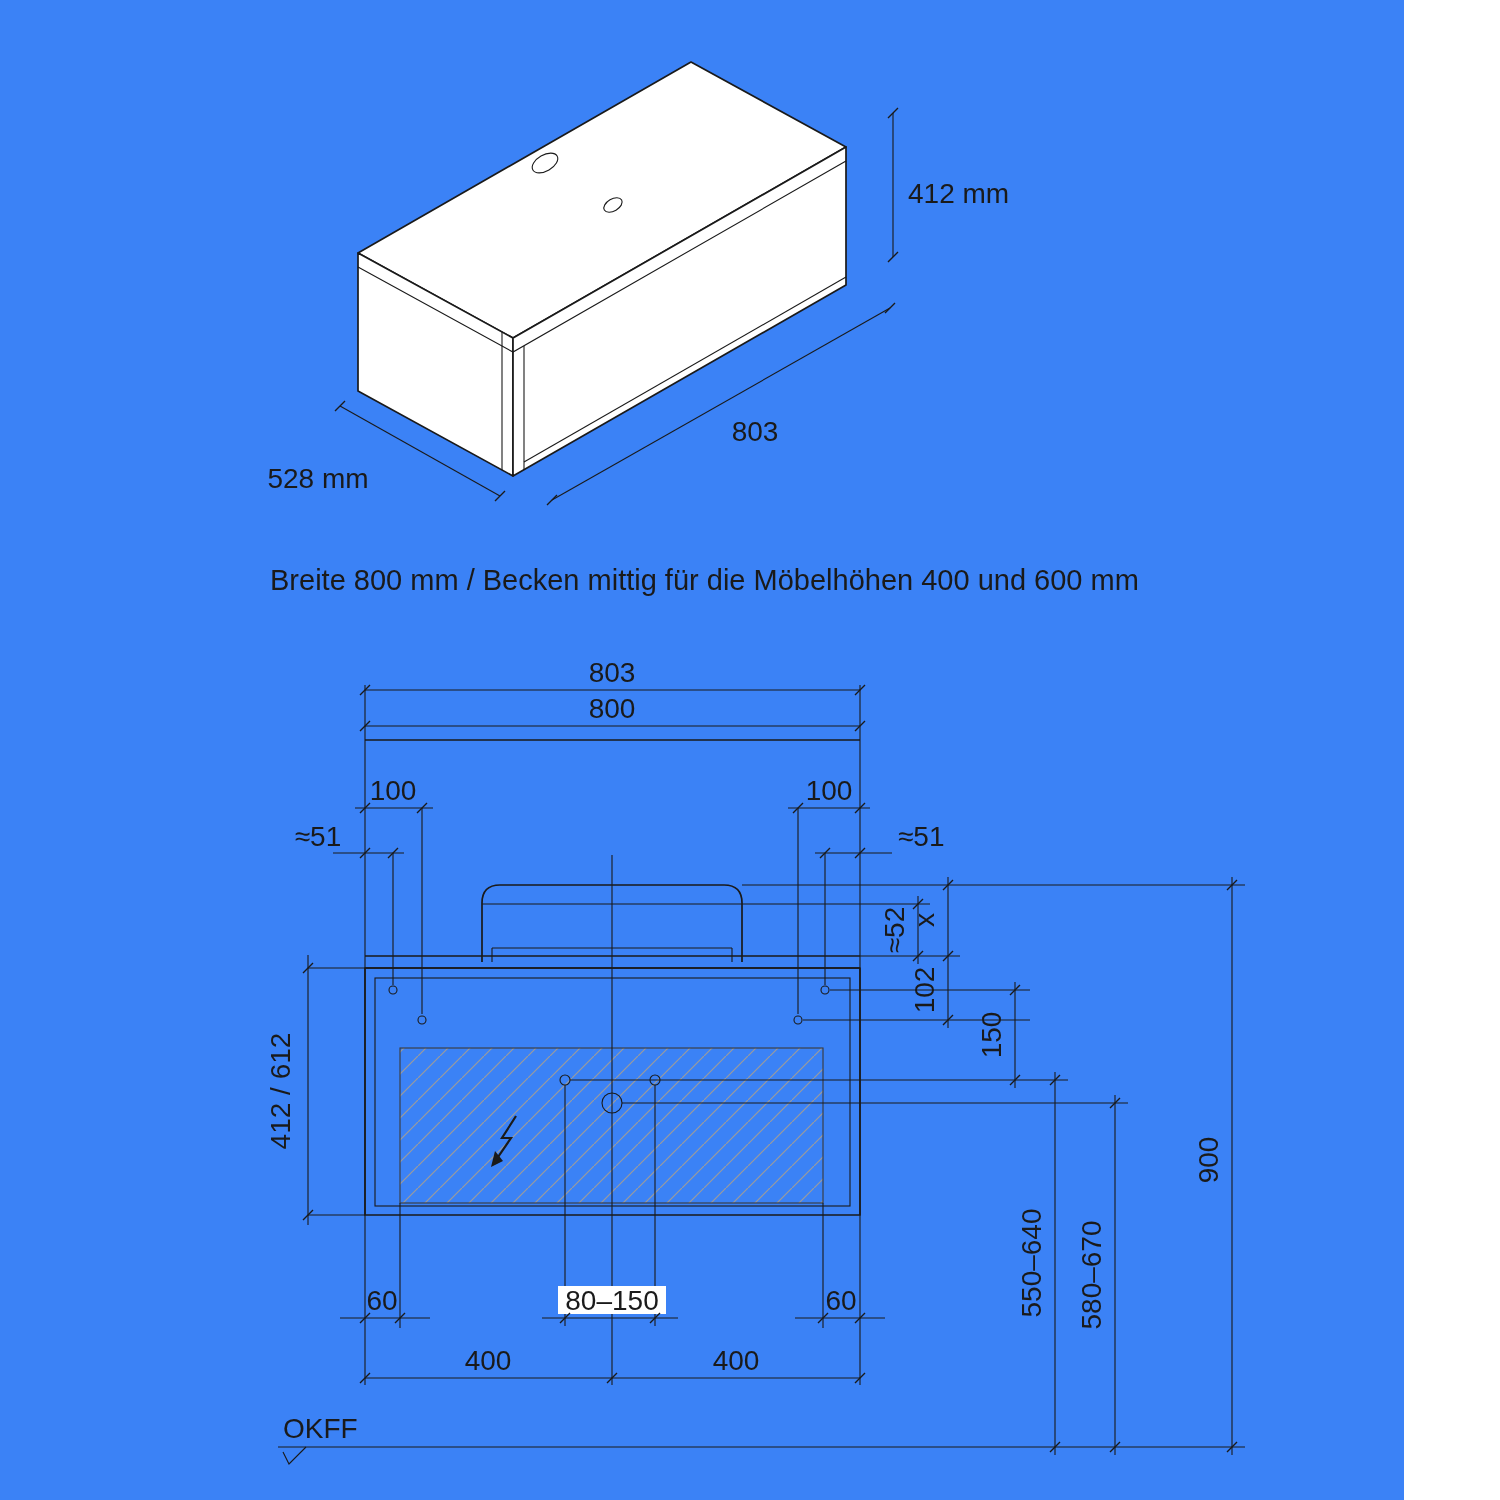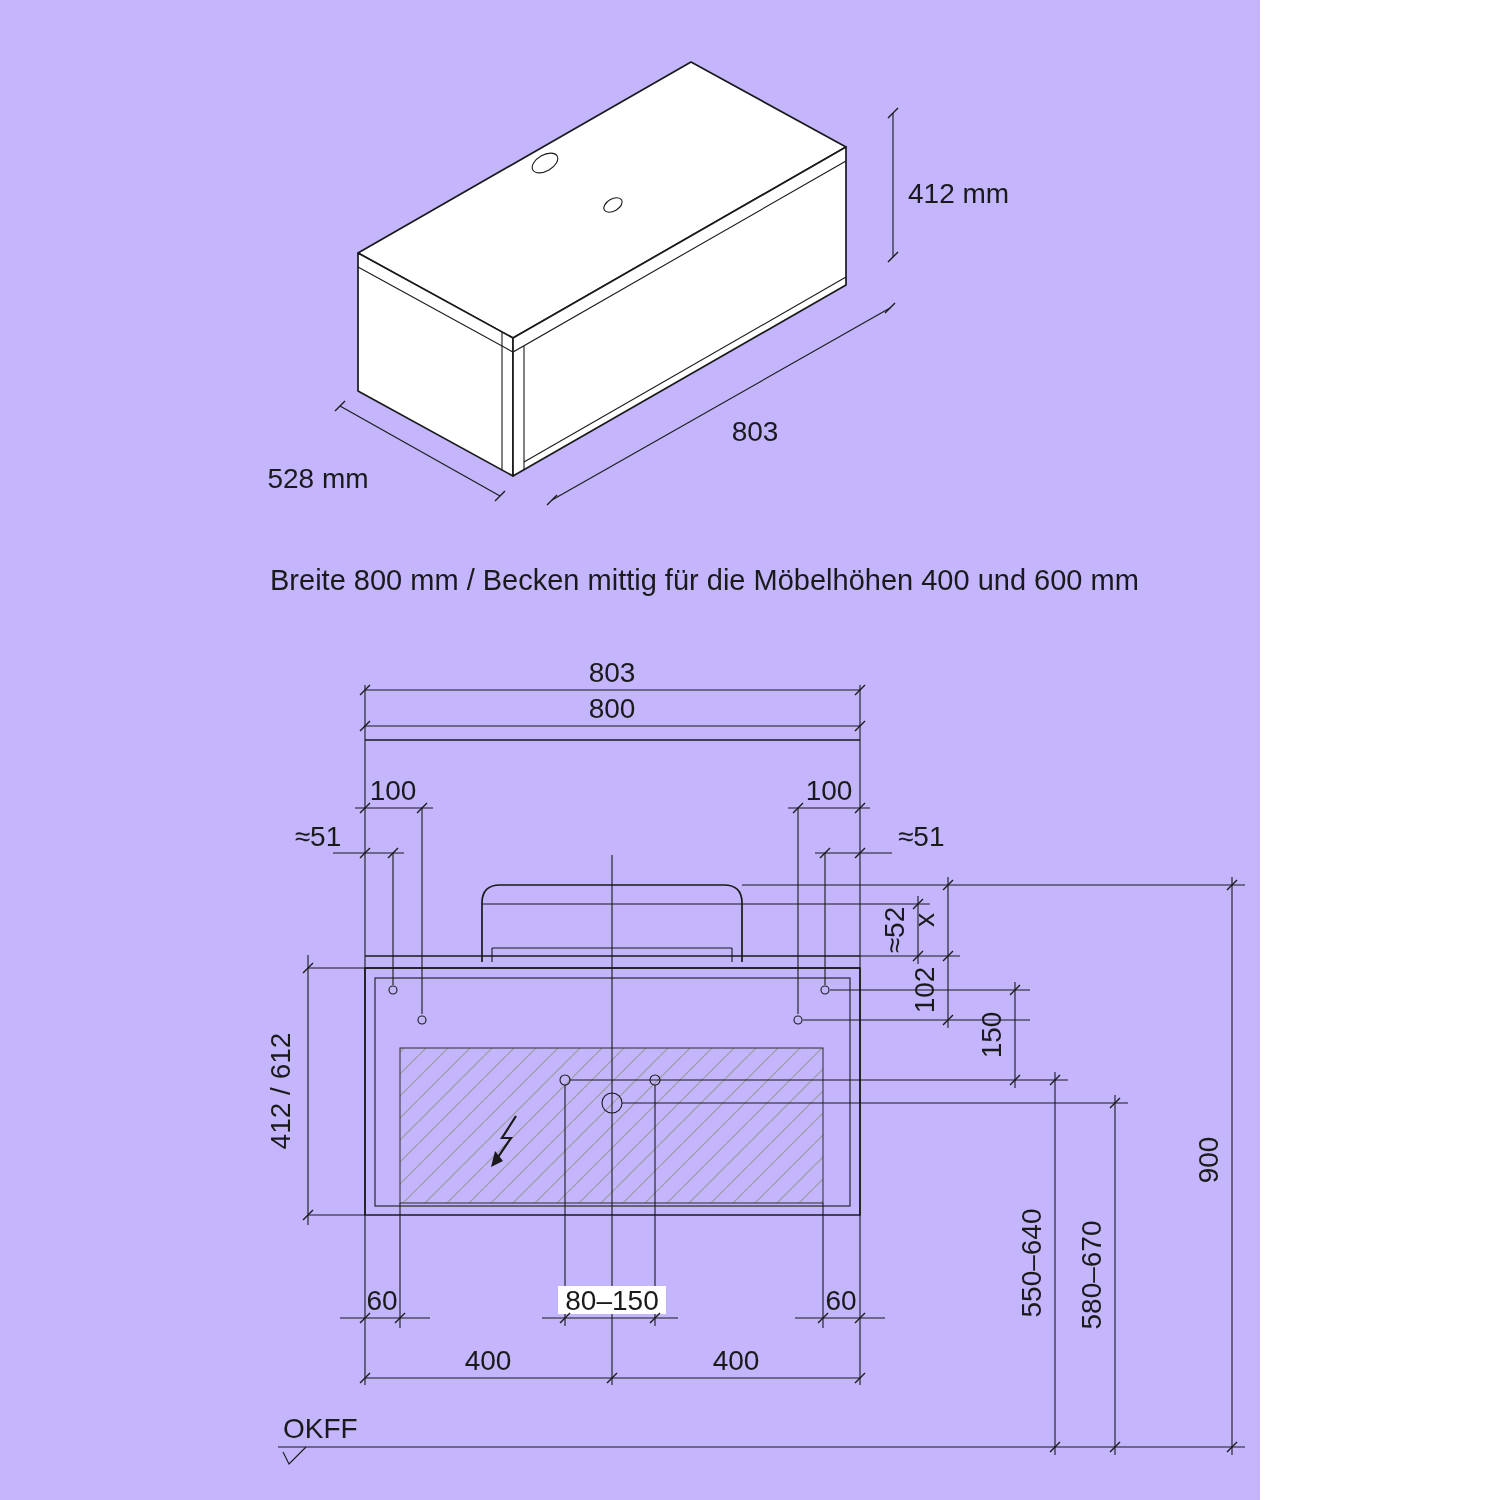--- a/index.html
+++ b/index.html
@@ -1,16 +1,16 @@
 <!DOCTYPE html>
 <html><head>
 <meta charset="utf-8">
 <style>
   html,body{margin:0;padding:0;background:#fff;}
-  .stage{width:1260px;height:1500px;position:relative;background:#c4b5fd;}
+  .stage{width:1404px;height:1500px;position:relative;background:#3b82f6;}
   svg{display:block;}
   .t{font-family:"Liberation Sans",sans-serif;font-size:28px;fill:#1a1a1a;}
   .ts{font-family:"Liberation Sans",sans-serif;font-size:29px;fill:#1a1a1a;}
   .solid{stroke:#1a1a1a;stroke-width:1.7;fill:none;stroke-linejoin:round;}
   .face{stroke:#1a1a1a;stroke-width:1.7;fill:#ffffff;stroke-linejoin:round;}
   .thin{stroke:#1a1a1a;stroke-width:1.1;fill:none;}
   .tick{stroke:#1a1a1a;stroke-width:1.4;fill:none;}
   .hatchbox{stroke:#3a3a3a;stroke-width:1.1;}
 </style>
 </head>

